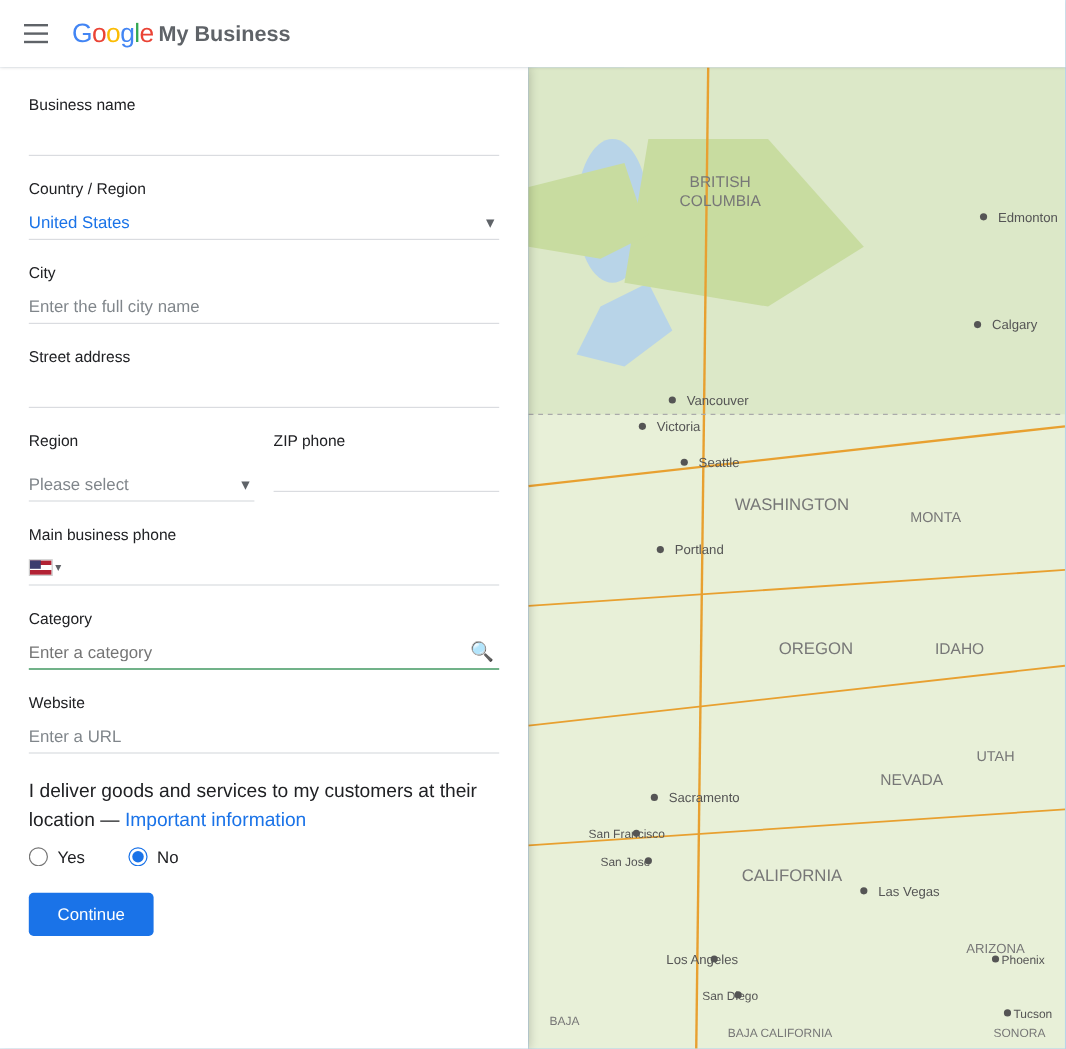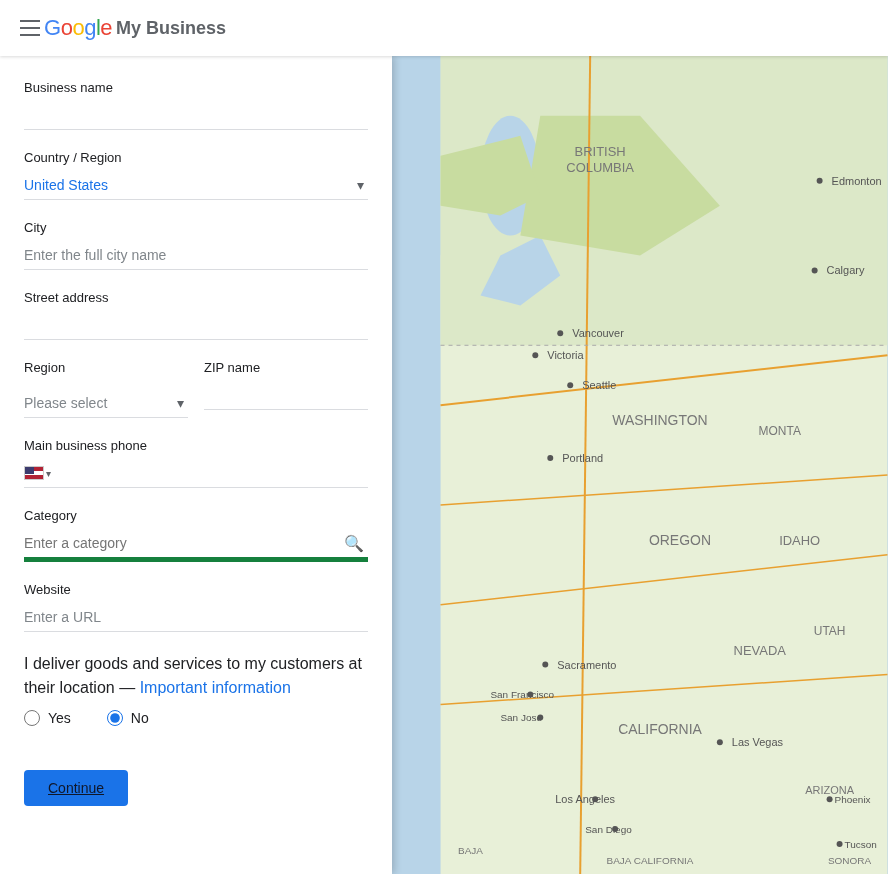--- a/index.html
+++ b/index.html
@@ -5,20 +5,21 @@
     * { box-sizing: border-box; margin: 0; padding: 0; }
     body { font-family: Arial, sans-serif; background: #b8d4e8; width: 888px; height: 874px; overflow: hidden; position: relative; }
 
     
     .header {
       background: #fff;
       height: 56px;
       display: flex;
       align-items: center;
       padding: 0 16px;
+      gap: 16px;
       box-shadow: 0 1px 3px rgba(0,0,0,0.15);
       position: relative;
       z-index: 10;
     }
     .hamburger {
       display: flex;
       flex-direction: column;
       gap: 5px;
       cursor: pointer;
       padding: 4px;
@@ -45,21 +46,21 @@
       color: #5f6368;
       font-weight: 700;
       margin-left: 4px;
     }
 
     
     .form-panel {
       position: absolute;
       top: 56px;
       left: 0;
-      width: 392px;
+      width: 440px;
       bottom: 0;
       background: #fff;
       overflow-y: auto;
       box-shadow: 2px 0 8px rgba(0,0,0,0.2);
       padding: 24px 24px 32px 24px;
     }
 
     .field-group {
       margin-bottom: 20px;
     }
@@ -177,21 +178,21 @@
       font-size: 14px;
       outline: none;
       flex: 1;
       color: #202124;
     }
     .phone-input::placeholder { color: #80868b; }
 
     
     .category-wrapper {
       position: relative;
-      border-bottom: 5px solid #15803d;
+      border-bottom: 1px solid #15803d;
     }
     .category-input {
       width: 100%;
       border: none;
       padding: 6px 28px 6px 0;
       font-size: 14px;
       color: #80868b;
       background: transparent;
       outline: none;
     }
@@ -228,30 +229,29 @@
       color: #202124;
       cursor: pointer;
     }
     .radio-label input[type="radio"] {
       accent-color: #1a73e8;
       width: 16px;
       height: 16px;
     }
 
     .continue-btn {
-      margin-top: 24px;
+      margin-top: 2px;
       background: #1a73e8;
-      color: #0f172a;
+      color: #ffffff;
       border: none;
       border-radius: 4px;
       padding: 10px 24px;
       font-size: 14px;
       font-weight: 500;
       cursor: pointer;
-      text-decoration: underline;
     }
 
     
     .map-container {
       position: absolute;
       top: 56px;
       left: 440px;
       right: 0;
       bottom: 0;
       overflow: hidden;
@@ -412,21 +412,21 @@
           <option>Illinois</option>
           <option>New York</option>
           <option>Oregon</option>
           <option>Texas</option>
           <option>Washington</option>
         </select>
         <span class="select-arrow">▾</span>
       </div>
     </div>
     <div class="field-group">
-      <label class="field-label">ZIP name</label>
+      <label class="field-label">ZIP phone</label>
       <input class="field-input" type="text" placeholder="" style="">
     </div>
   </div>
 
   
   <div class="field-group">
     <label class="field-label">Main business phone</label>
     <div class="phone-wrapper">
       <button class="flag-btn">
         <span class="flag-icon"></span>

